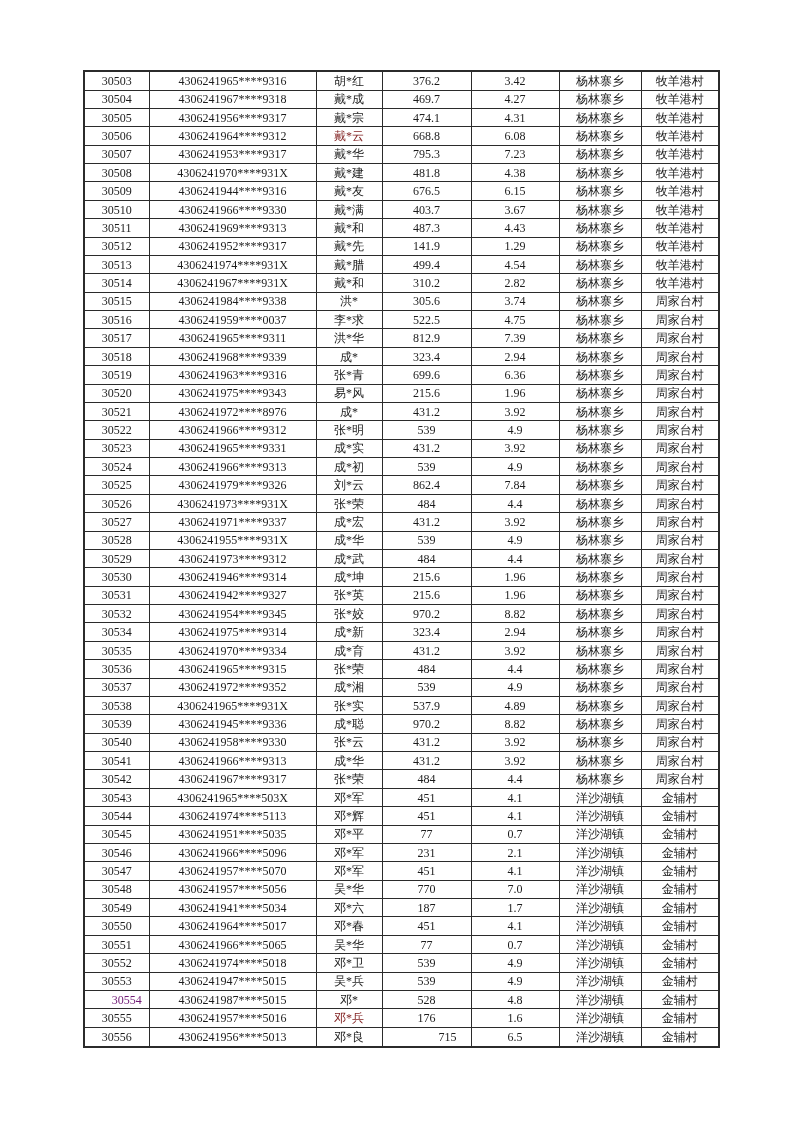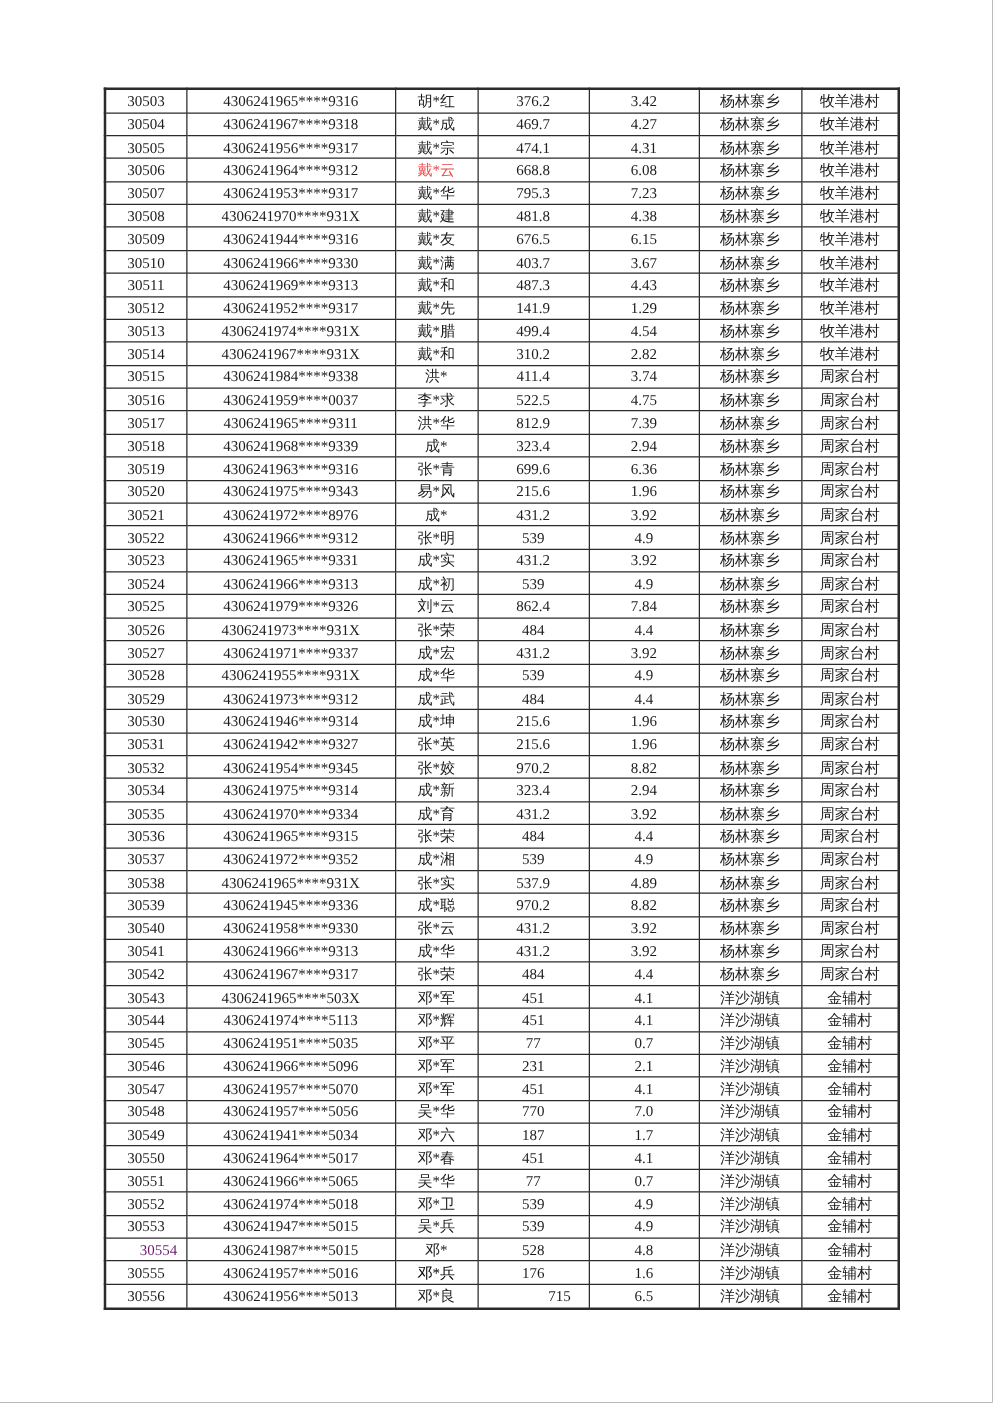--- a/index.html
+++ b/index.html
@@ -77,21 +77,21 @@
           <td style="border-color: rgb(43, 43, 43); color: rgb(28, 28, 28);">4306241956****9317</td>
           <td style="border-color: rgb(43, 43, 43); color: rgb(28, 28, 28);">戴*宗</td>
           <td style="border-color: rgb(43, 43, 43); color: rgb(28, 28, 28);">474.1</td>
           <td style="border-color: rgb(43, 43, 43); color: rgb(28, 28, 28);">4.31</td>
           <td style="border-color: rgb(43, 43, 43); color: rgb(28, 28, 28);">杨林寨乡</td>
           <td style="border-color: rgb(43, 43, 43); color: rgb(28, 28, 28);">牧羊港村</td>
         </tr>
         <tr>
           <td style="border-color: rgb(43, 43, 43); color: rgb(28, 28, 28);">30506</td>
           <td style="border-color: rgb(43, 43, 43); color: rgb(28, 28, 28);">4306241964****9312</td>
-          <td style="border-color: rgb(43, 43, 43); color: #ef4444;">戴*云</td>
+          <td style="border-color: rgb(43, 43, 43); color: #7f1d1d;">戴*云</td>
           <td style="border-color: rgb(43, 43, 43); color: rgb(28, 28, 28);">668.8</td>
           <td style="border-color: rgb(43, 43, 43); color: rgb(28, 28, 28);">6.08</td>
           <td style="border-color: rgb(43, 43, 43); color: rgb(28, 28, 28);">杨林寨乡</td>
           <td style="border-color: rgb(43, 43, 43); color: rgb(28, 28, 28);">牧羊港村</td>
         </tr>
         <tr>
           <td style="border-color: rgb(43, 43, 43); color: rgb(28, 28, 28);">30507</td>
           <td style="border-color: rgb(43, 43, 43); color: rgb(28, 28, 28);">4306241953****9317</td>
           <td style="border-color: rgb(43, 43, 43); color: rgb(28, 28, 28);">戴*华</td>
           <td style="border-color: rgb(43, 43, 43); color: rgb(28, 28, 28);">795.3</td>
@@ -159,21 +159,21 @@
           <td style="border-color: rgb(43, 43, 43); color: rgb(28, 28, 28);">戴*和</td>
           <td style="border-color: rgb(43, 43, 43); color: rgb(28, 28, 28);">310.2</td>
           <td style="border-color: rgb(43, 43, 43); color: rgb(28, 28, 28);">2.82</td>
           <td style="border-color: rgb(43, 43, 43); color: rgb(28, 28, 28);">杨林寨乡</td>
           <td style="border-color: rgb(43, 43, 43); color: rgb(28, 28, 28);">牧羊港村</td>
         </tr>
         <tr>
           <td style="border-color: rgb(43, 43, 43); color: rgb(28, 28, 28);">30515</td>
           <td style="border-color: rgb(43, 43, 43); color: rgb(28, 28, 28);">4306241984****9338</td>
           <td style="border-color: rgb(43, 43, 43); color: rgb(28, 28, 28);">洪*</td>
-          <td style="border-color: rgb(43, 43, 43); color: rgb(28, 28, 28);">411.4</td>
+          <td style="border-color: rgb(43, 43, 43); color: rgb(28, 28, 28);">305.6</td>
           <td style="border-color: rgb(43, 43, 43); color: rgb(28, 28, 28);">3.74</td>
           <td style="border-color: rgb(43, 43, 43); color: rgb(28, 28, 28);">杨林寨乡</td>
           <td style="border-color: rgb(43, 43, 43); color: rgb(28, 28, 28);">周家台村</td>
         </tr>
         <tr>
           <td style="border-color: rgb(43, 43, 43); color: rgb(28, 28, 28);">30516</td>
           <td style="border-color: rgb(43, 43, 43); color: rgb(28, 28, 28);">4306241959****0037</td>
           <td style="border-color: rgb(43, 43, 43); color: rgb(28, 28, 28);">李*求</td>
           <td style="border-color: rgb(43, 43, 43); color: rgb(28, 28, 28);">522.5</td>
           <td style="border-color: rgb(43, 43, 43); color: rgb(28, 28, 28);">4.75</td>
@@ -509,21 +509,21 @@
           <td style="border-color: rgb(43, 43, 43); color: rgb(28, 28, 28);">4306241987****5015</td>
           <td style="border-color: rgb(43, 43, 43); color: rgb(28, 28, 28);">邓*</td>
           <td style="border-color: rgb(43, 43, 43); color: rgb(28, 28, 28);">528</td>
           <td style="border-color: rgb(43, 43, 43); color: rgb(28, 28, 28);">4.8</td>
           <td style="border-color: rgb(43, 43, 43); color: rgb(28, 28, 28);">洋沙湖镇</td>
           <td style="border-color: rgb(43, 43, 43); color: rgb(28, 28, 28);">金辅村</td>
         </tr>
         <tr>
           <td style="border-color: rgb(43, 43, 43); color: rgb(28, 28, 28);">30555</td>
           <td style="border-color: rgb(43, 43, 43); color: rgb(28, 28, 28);">4306241957****5016</td>
-          <td style="border-color: rgb(43, 43, 43); color: #000000;">邓*兵</td>
+          <td style="border-color: rgb(43, 43, 43); color: #7f1d1d;">邓*兵</td>
           <td style="border-color: rgb(43, 43, 43); color: rgb(28, 28, 28);">176</td>
           <td style="border-color: rgb(43, 43, 43); color: rgb(28, 28, 28);">1.6</td>
           <td style="border-color: rgb(43, 43, 43); color: rgb(28, 28, 28);">洋沙湖镇</td>
           <td style="border-color: rgb(43, 43, 43); color: rgb(28, 28, 28);">金辅村</td>
         </tr>
         <tr>
           <td style="border-color: rgb(43, 43, 43); color: rgb(28, 28, 28);">30556</td>
           <td style="border-color: rgb(43, 43, 43); color: rgb(28, 28, 28);">4306241956****5013</td>
           <td style="border-color: rgb(43, 43, 43); color: rgb(28, 28, 28);">邓*良</td>
           <td style="border-color: rgb(43, 43, 43); color: rgb(28, 28, 28); padding-left: 42px;">715</td>

